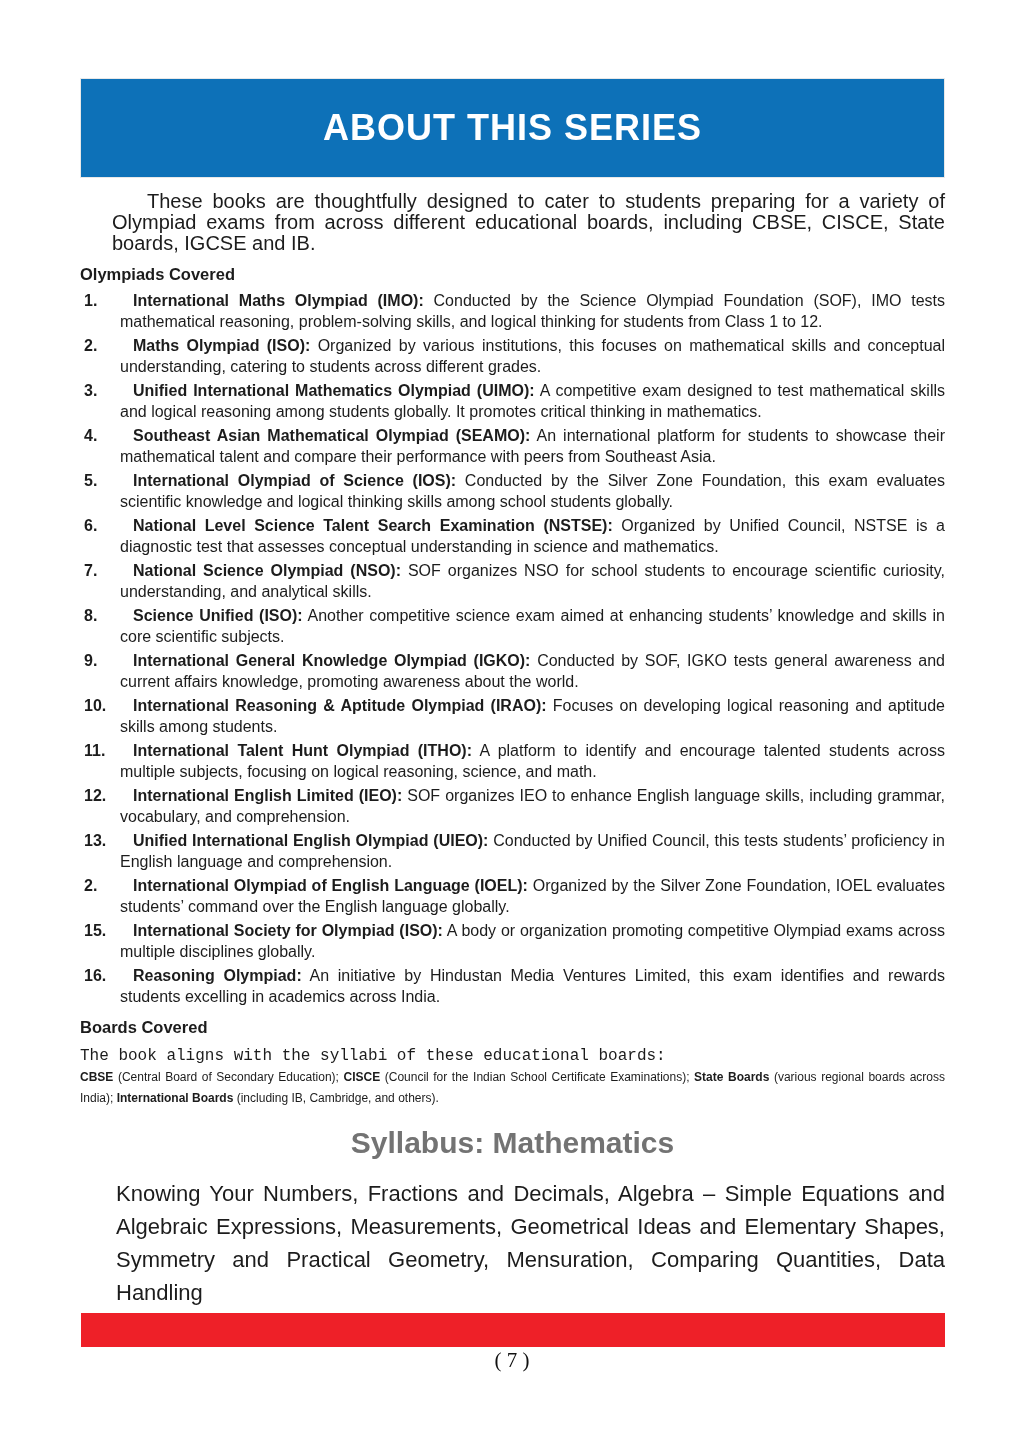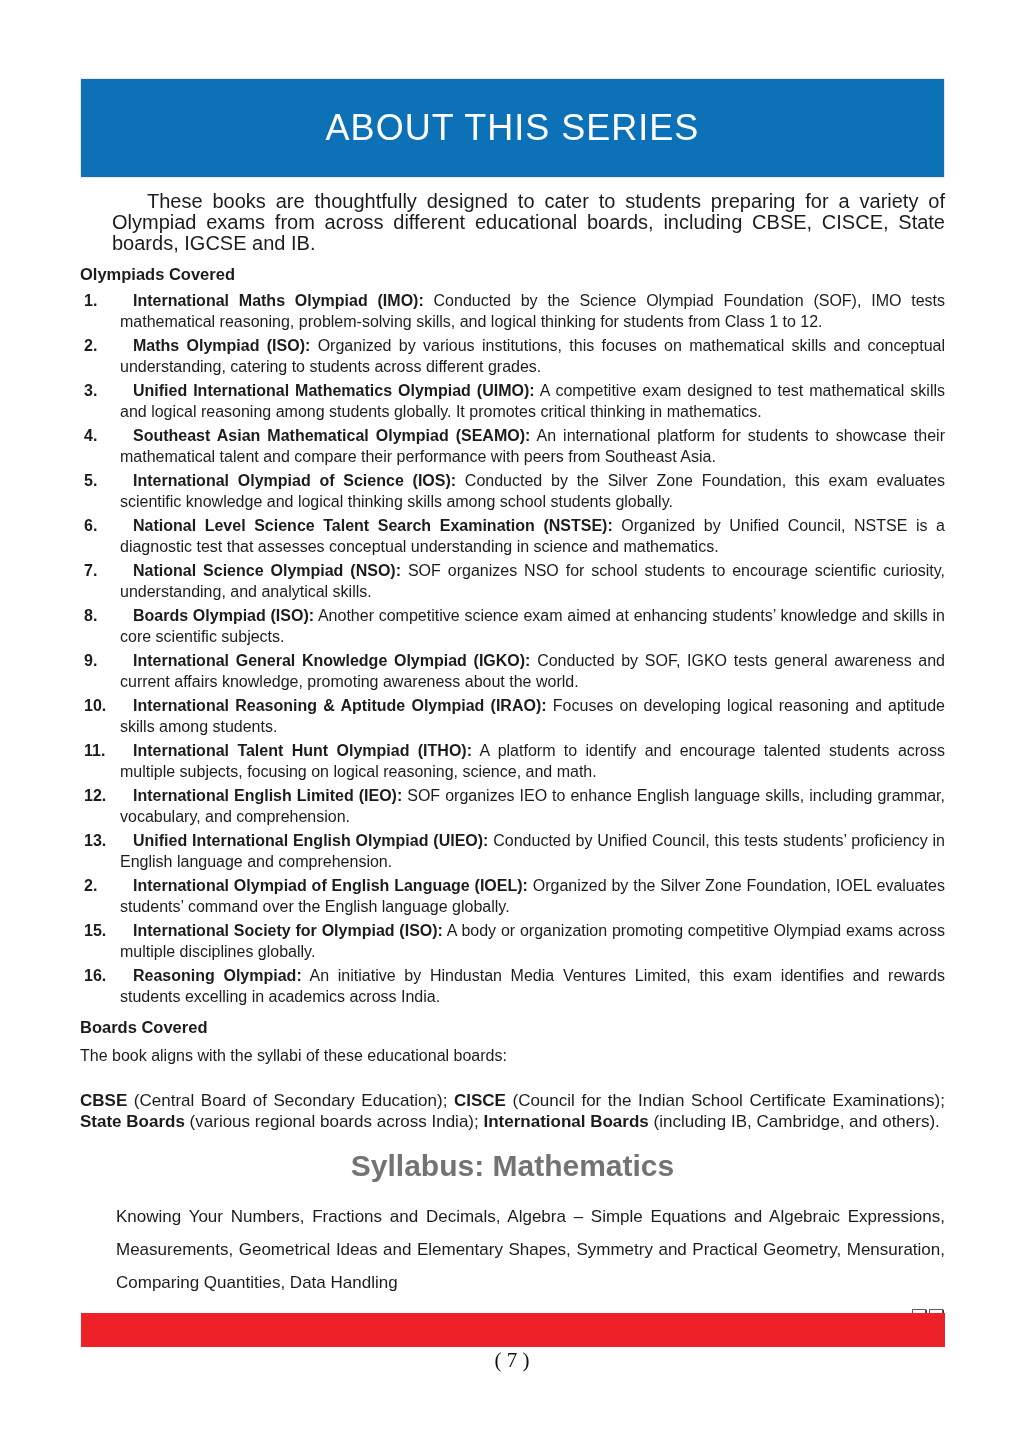--- a/index.html
+++ b/index.html
@@ -19,21 +19,21 @@
   }
   .banner {
     height: 100px;
     background: #0d71b8;
     display: flex; align-items: center; justify-content: center;
     border: 1px solid #e8e8e8;
   }
   .banner h1 {
     color: #ffffff;
     font-size: 36px;
-    font-weight: 400;
+    font-weight: 700;
     letter-spacing: 1px;
   }
   .intro {
     margin: 13px 0 0 32px;
     text-indent: 35px;
     text-align: justify;
     font-size: 20px;
     line-height: 21px;
   }
   .subhead {
@@ -57,40 +57,41 @@
   ol.olympiad-list li .num {
     position: absolute;
     left: 4px; top: 0;
     font-weight: 700;
   }
   ol.olympiad-list li strong { font-weight: 700; margin-left: 13px; }
   .boards-intro {
     margin-top: 9px;
     font-size: 16px;
     line-height: 20px;
+    font-family: Liberation Mono, monospace;
   }
   .boards-detail {
-    margin-top: 24px;
+    margin-top: 1px;
     text-align: justify;
-    font-size: 17px;
+    font-size: 12px;
     line-height: 21px;
   }
   .boards-detail strong { font-weight: 700; }
   .syllabus-title {
     margin-top: 16px;
     text-align: center;
     font-size: 30px;
     font-weight: 700;
     line-height: 36px;
     color: #737373;
   }
   .syllabus-body {
     margin: 16px 0 0 36px;
     text-align: justify;
-    font-size: 17px;
+    font-size: 22px;
     line-height: 33px;
   }
   .end-marks {
     margin-top: 6px;
     text-align: right;
     font-size: 19px;
     line-height: 22px;
     color: #2a2a2a;
     font-family: "DejaVu Sans", sans-serif;
   }
@@ -125,21 +126,21 @@
   <h2 class="subhead">Olympiads Covered</h2>
 
   <ol class="olympiad-list" id="olympiad-list">
       <li><span class="num">1.</span><strong>International Maths Olympiad (IMO):</strong> Conducted by the Science Olympiad Foundation (SOF), IMO tests mathematical reasoning, problem-solving skills, and logical thinking for students from Class 1 to 12.</li>
       <li><span class="num">2.</span><strong>Maths Olympiad (ISO):</strong> Organized by various institutions, this focuses on mathematical skills and conceptual understanding, catering to students across different grades.</li>
       <li><span class="num">3.</span><strong>Unified International Mathematics Olympiad (UIMO):</strong> A competitive exam designed to test mathematical skills and logical reasoning among students globally. It promotes critical thinking in mathematics.</li>
       <li><span class="num">4.</span><strong>Southeast Asian Mathematical Olympiad (SEAMO):</strong> An international platform for students to showcase their mathematical talent and compare their performance with peers from Southeast Asia.</li>
       <li><span class="num">5.</span><strong>International Olympiad of Science (IOS):</strong> Conducted by the Silver Zone Foundation, this exam evaluates scientific knowledge and logical thinking skills among school students globally.</li>
       <li><span class="num">6.</span><strong>National Level Science Talent Search Examination (NSTSE):</strong> Organized by Unified Council, NSTSE is a diagnostic test that assesses conceptual understanding in science and mathematics.</li>
       <li><span class="num">7.</span><strong>National Science Olympiad (NSO):</strong> SOF organizes NSO for school students to encourage scientific curiosity, understanding, and analytical skills.</li>
-      <li><span class="num">8.</span><strong>Boards Olympiad (ISO):</strong> Another competitive science exam aimed at enhancing students’ knowledge and skills in core scientific subjects.</li>
+      <li><span class="num">8.</span><strong>Science Unified (ISO):</strong> Another competitive science exam aimed at enhancing students’ knowledge and skills in core scientific subjects.</li>
       <li><span class="num">9.</span><strong>International General Knowledge Olympiad (IGKO):</strong> Conducted by SOF, IGKO tests general awareness and current affairs knowledge, promoting awareness about the world.</li>
       <li><span class="num">10.</span><strong>International Reasoning &amp; Aptitude Olympiad (IRAO):</strong> Focuses on developing logical reasoning and aptitude skills among students.</li>
       <li><span class="num">11.</span><strong>International Talent Hunt Olympiad (ITHO):</strong> A platform to identify and encourage talented students across multiple subjects, focusing on logical reasoning, science, and math.</li>
       <li><span class="num">12.</span><strong>International English Limited (IEO):</strong> SOF organizes IEO to enhance English language skills, including grammar, vocabulary, and comprehension.</li>
       <li><span class="num">13.</span><strong>Unified International English Olympiad (UIEO):</strong> Conducted by Unified Council, this tests students’ proficiency in English language and comprehension.</li>
       <li><span class="num">2.</span><strong>International Olympiad of English Language (IOEL):</strong> Organized by the Silver Zone Foundation, IOEL evaluates students’ command over the English language globally.</li>
       <li><span class="num">15.</span><strong>International Society for Olympiad (ISO):</strong> A body or organization promoting competitive Olympiad exams across multiple disciplines globally.</li>
       <li><span class="num">16.</span><strong>Reasoning Olympiad:</strong> An initiative by Hindustan Media Ventures Limited, this exam identifies and rewards students excelling in academics across India.</li>
     </ol>
 

